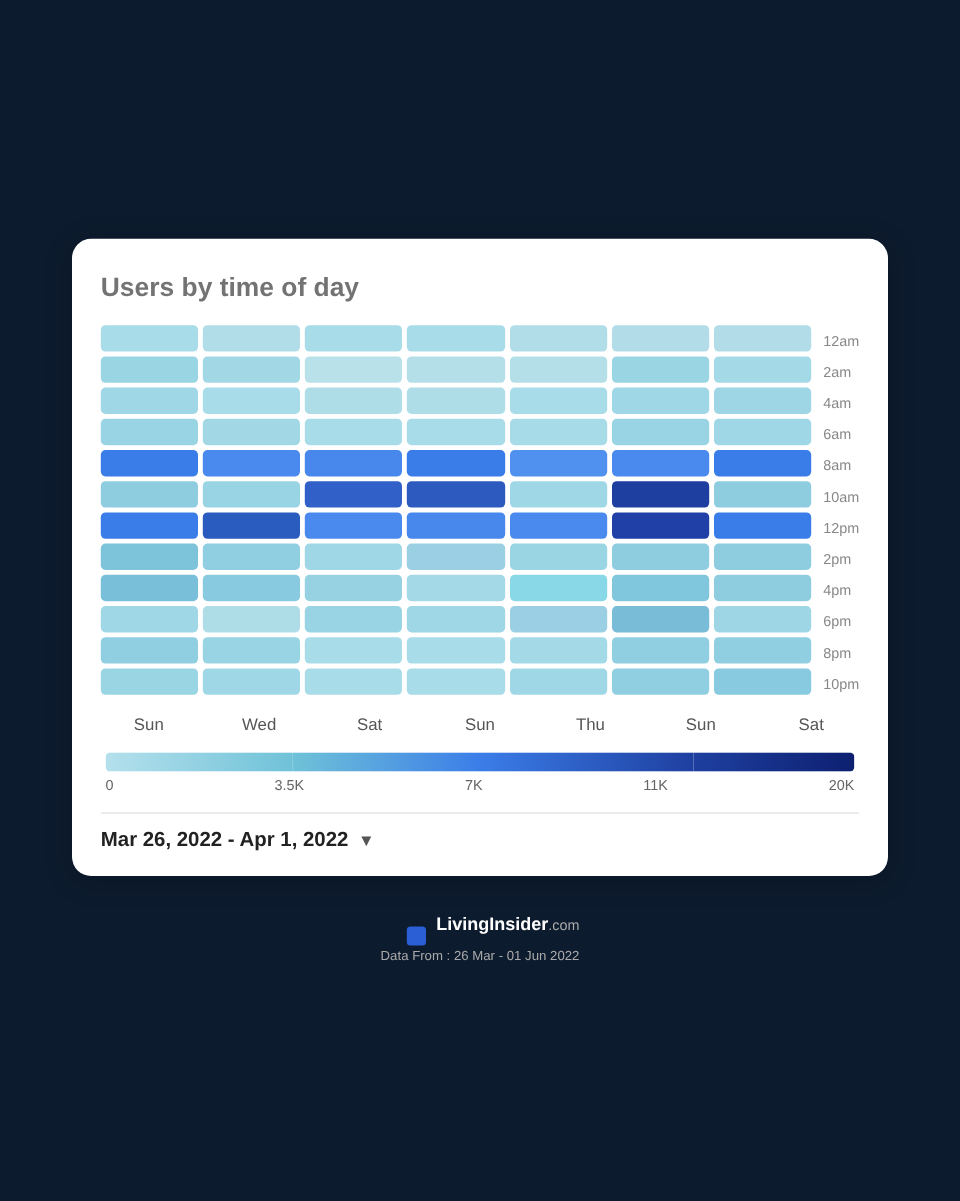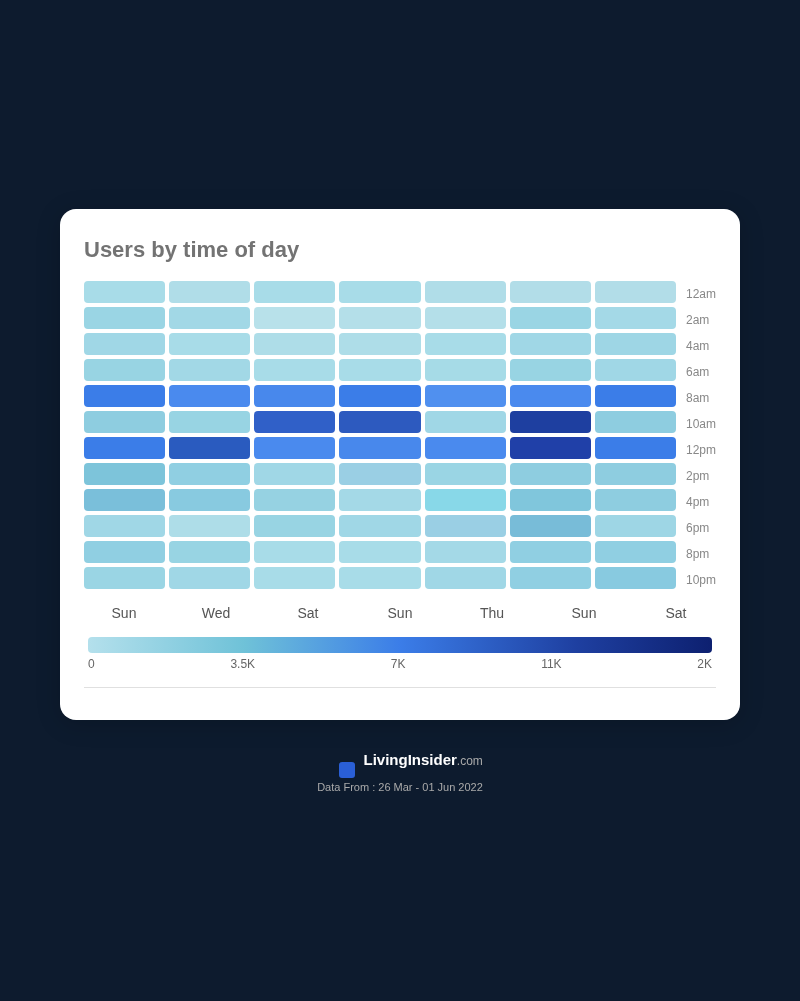--- a/index.html
+++ b/index.html
@@ -298,24 +298,28 @@
       <div class="legend-segment" style="flex:3.5; background:linear-gradient(to right,#6fc2d8,#3b7de8);"></div>
       <div class="legend-segment" style="flex:4; background:linear-gradient(to right,#3b7de8,#1e3fa0);"></div>
       <div class="legend-segment" style="flex:3; background:linear-gradient(to right,#1e3fa0,#0d2070);"></div>
     </div>
     <div class="legend-labels">
 
     <span class="legend-label">0</span>
         <span class="legend-label">3.5K</span>
         <span class="legend-label">7K</span>
         <span class="legend-label">11K</span>
-        <span class="legend-label">2K</span>
+        <span class="legend-label">20K</span>
       </div>
   </div>
   <div class="divider"></div>
+  <div class="date-range-row">
+    <span class="date-range-text">Mar 26, 2022 - Apr 1, 2022</span>
+    <span class="chevron-icon">▼</span>
+  </div>
 </div>
 
 <div class="footer">
   <div class="footer-brand">
     <span class="brand-icon"></span>
     <span style="color:#fff; font-weight:700;">LivingInsider</span><span class="com">.com</span>
   </div>
   <div class="footer-data">Data From : 26 Mar - 01 Jun 2022</div>
 </div>
 

